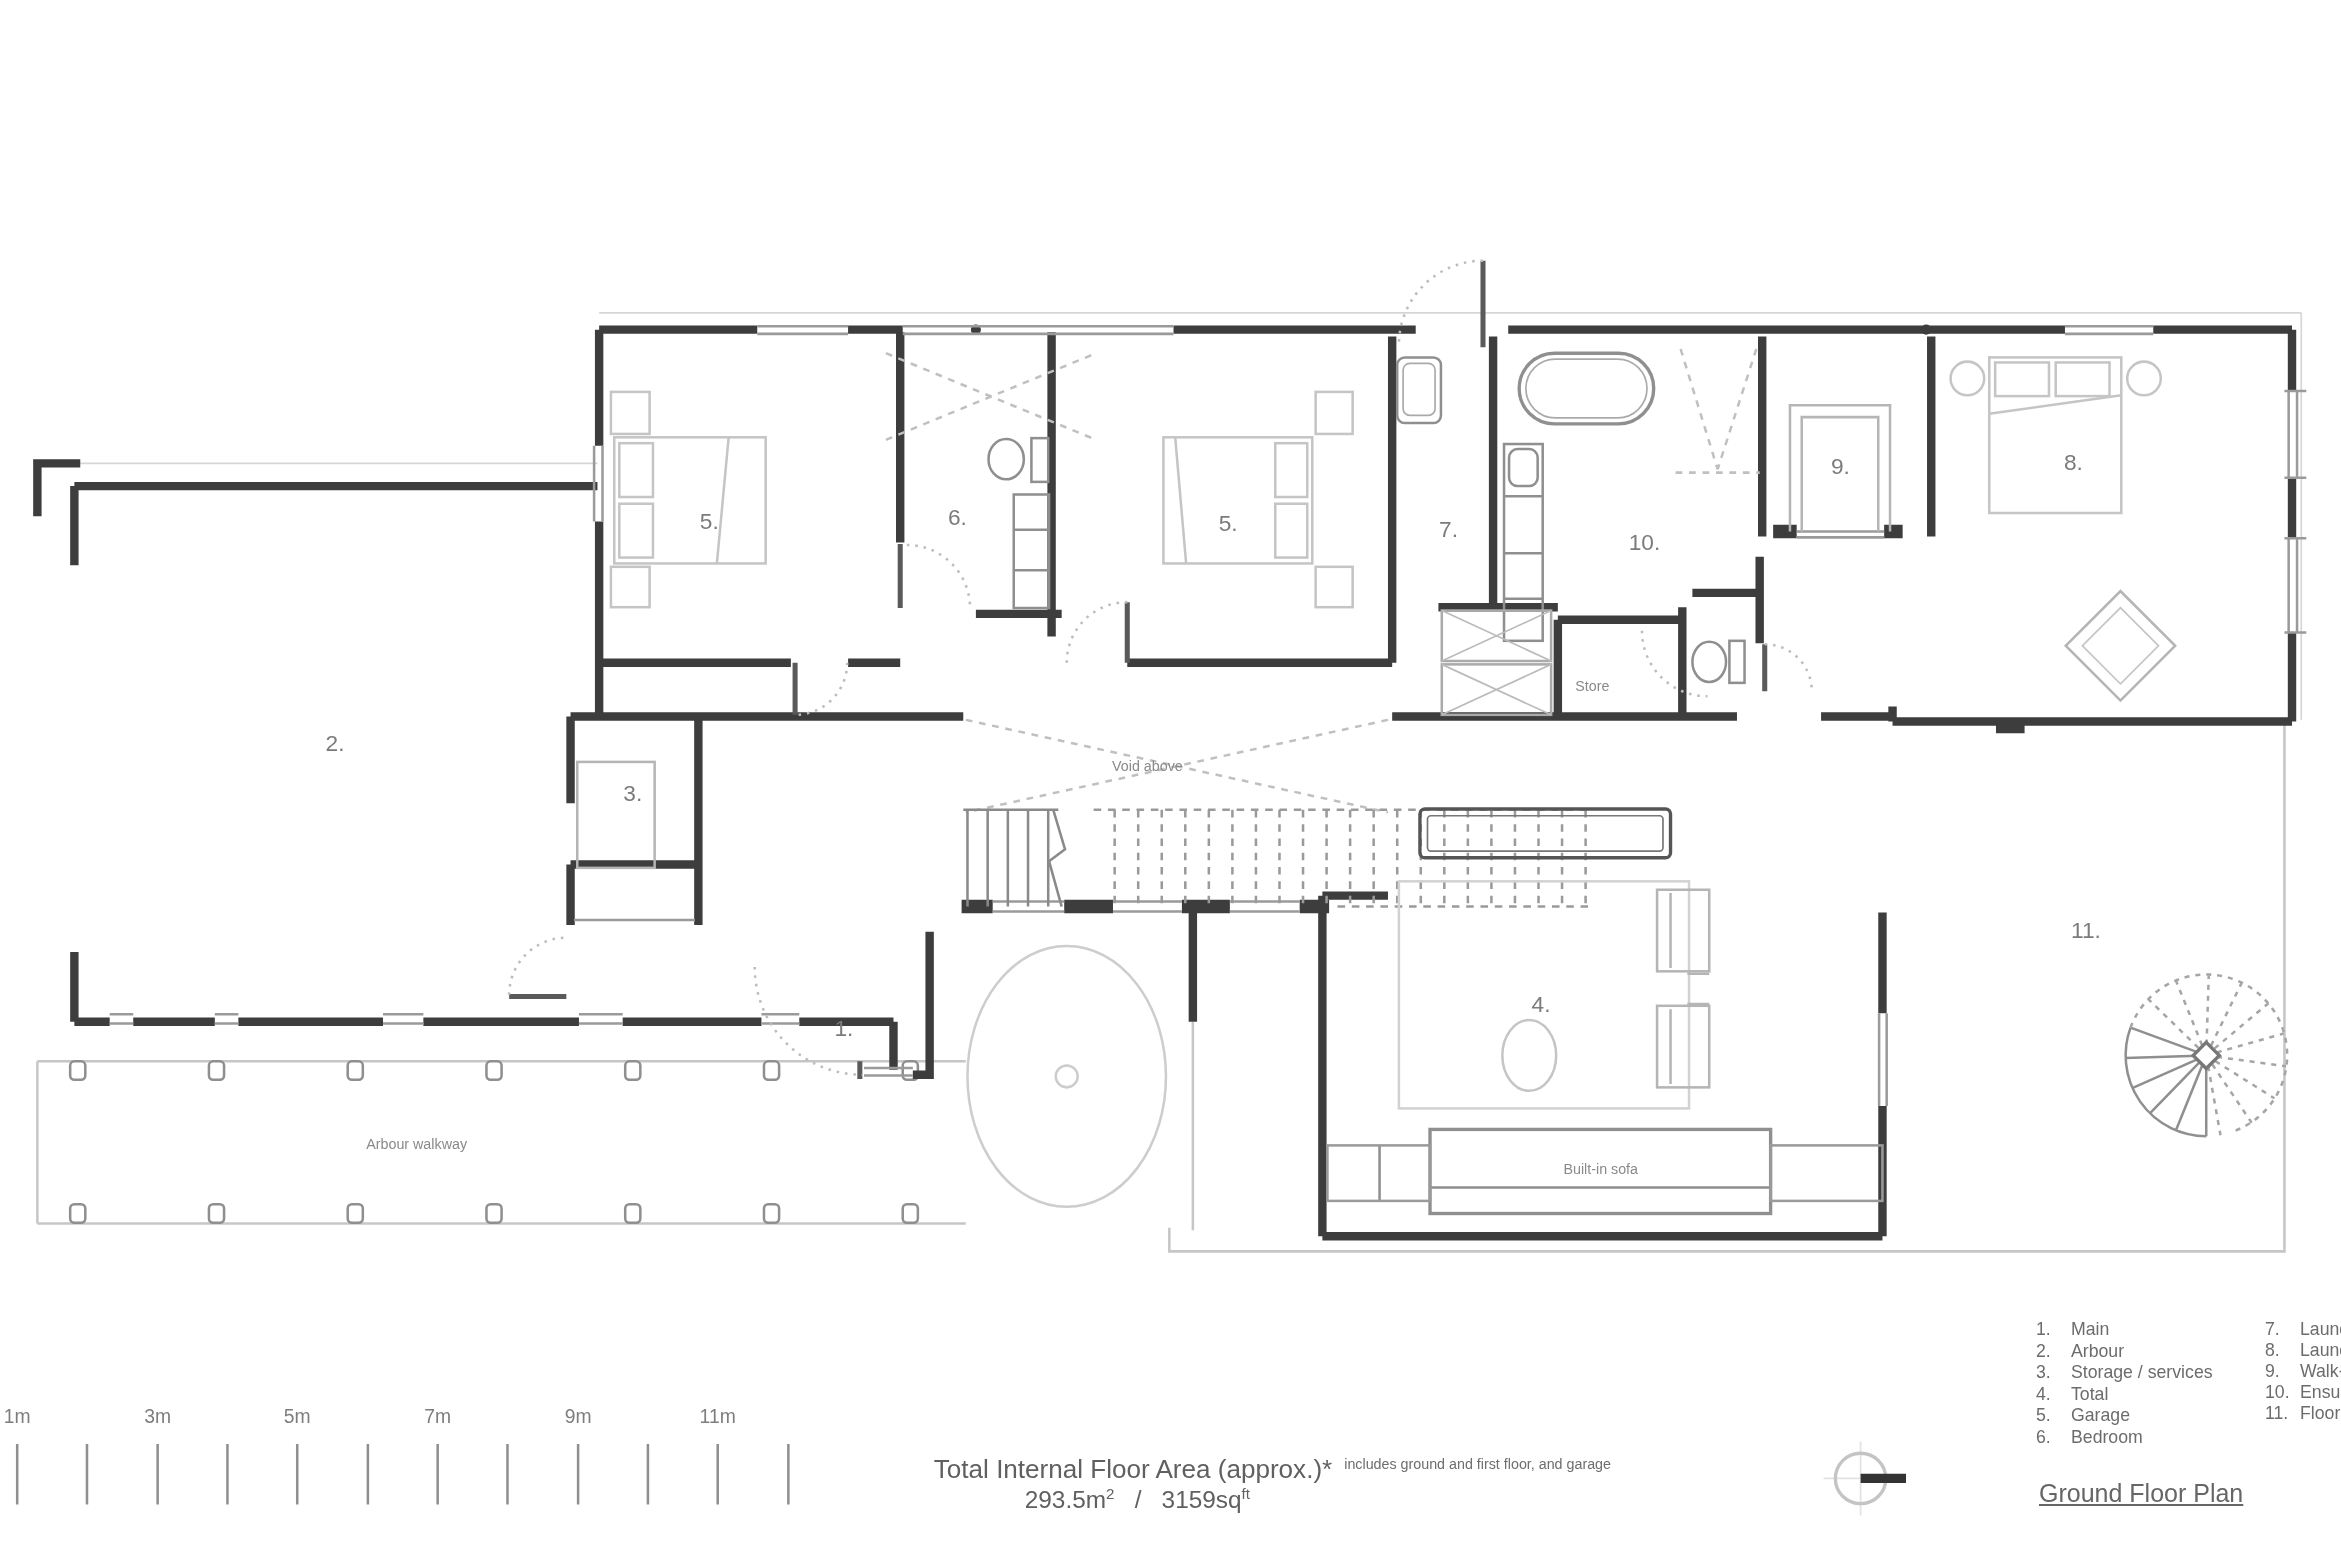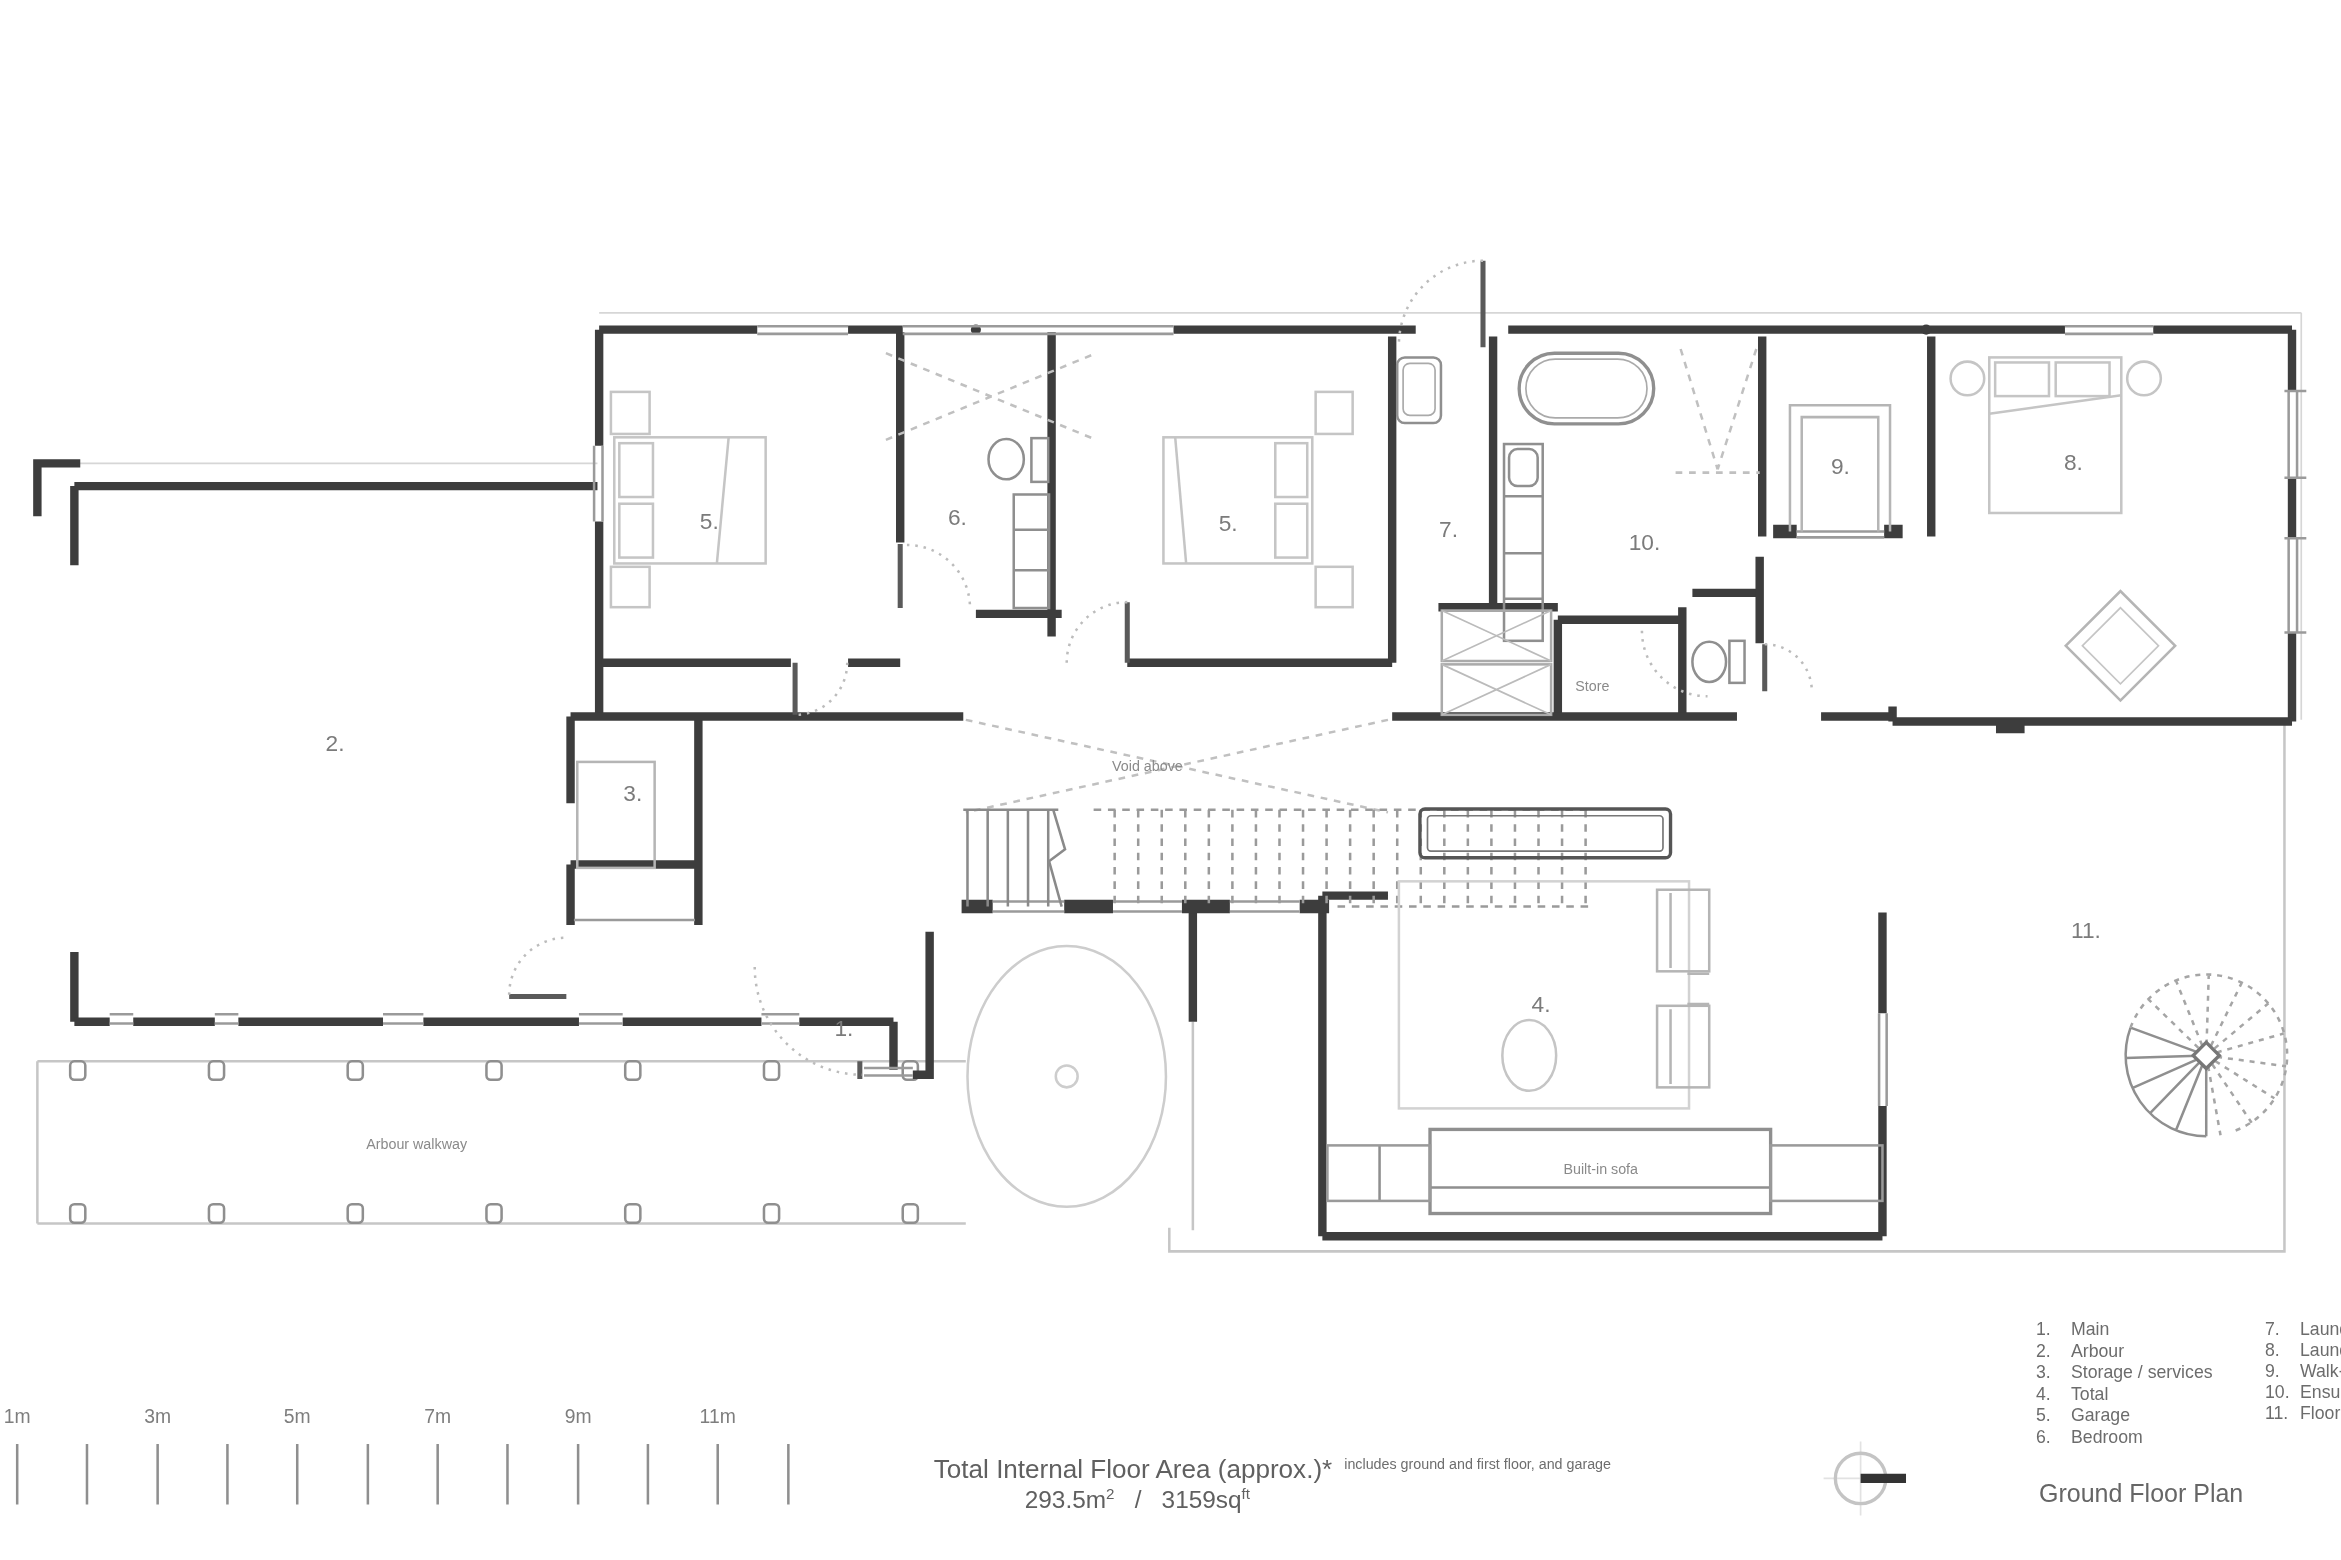--- a/index.html
+++ b/index.html
@@ -9,21 +9,21 @@
   .room-num{font-size:27px;fill:#7b7b7b;}
   .small-note{font-size:17px;fill:#8a8a8a;}
   .scale-label{font-size:23px;fill:#7e7e7e;}
   .footer-main{font-size:31px;fill:#606060;}
   .footer-note{font-size:17px;fill:#6e6e6e;}
   .footer-area{font-size:29px;fill:#606060;}
   #legend{position:absolute;left:2036px;top:1319px;color:#6c6c6c;font-size:17.7px;line-height:21.5px;}
   #legend2{position:absolute;left:2265px;top:1319px;color:#6c6c6c;font-size:17.7px;line-height:21px;white-space:nowrap;}
   .lrow{display:flex;}
   .lnum{width:35px;flex:0 0 auto;}
-  #plan-title{position:absolute;left:2039px;top:1479px;color:#666666;font-size:25px;}
+  #plan-title{position:absolute;left:2039px;top:1479px;color:#666666;font-size:25px;text-decoration:underline;}
 </style>
 </head>
 <body>
 
 <svg width="2342" height="1560" viewBox="0 0 2784 1855">
 
   <g stroke="#d6d6d6" stroke-width="2" fill="none">
     <path d="M712,372 H2736 M2736,372 V856 M60,551 H710"></path>
   </g>
 

